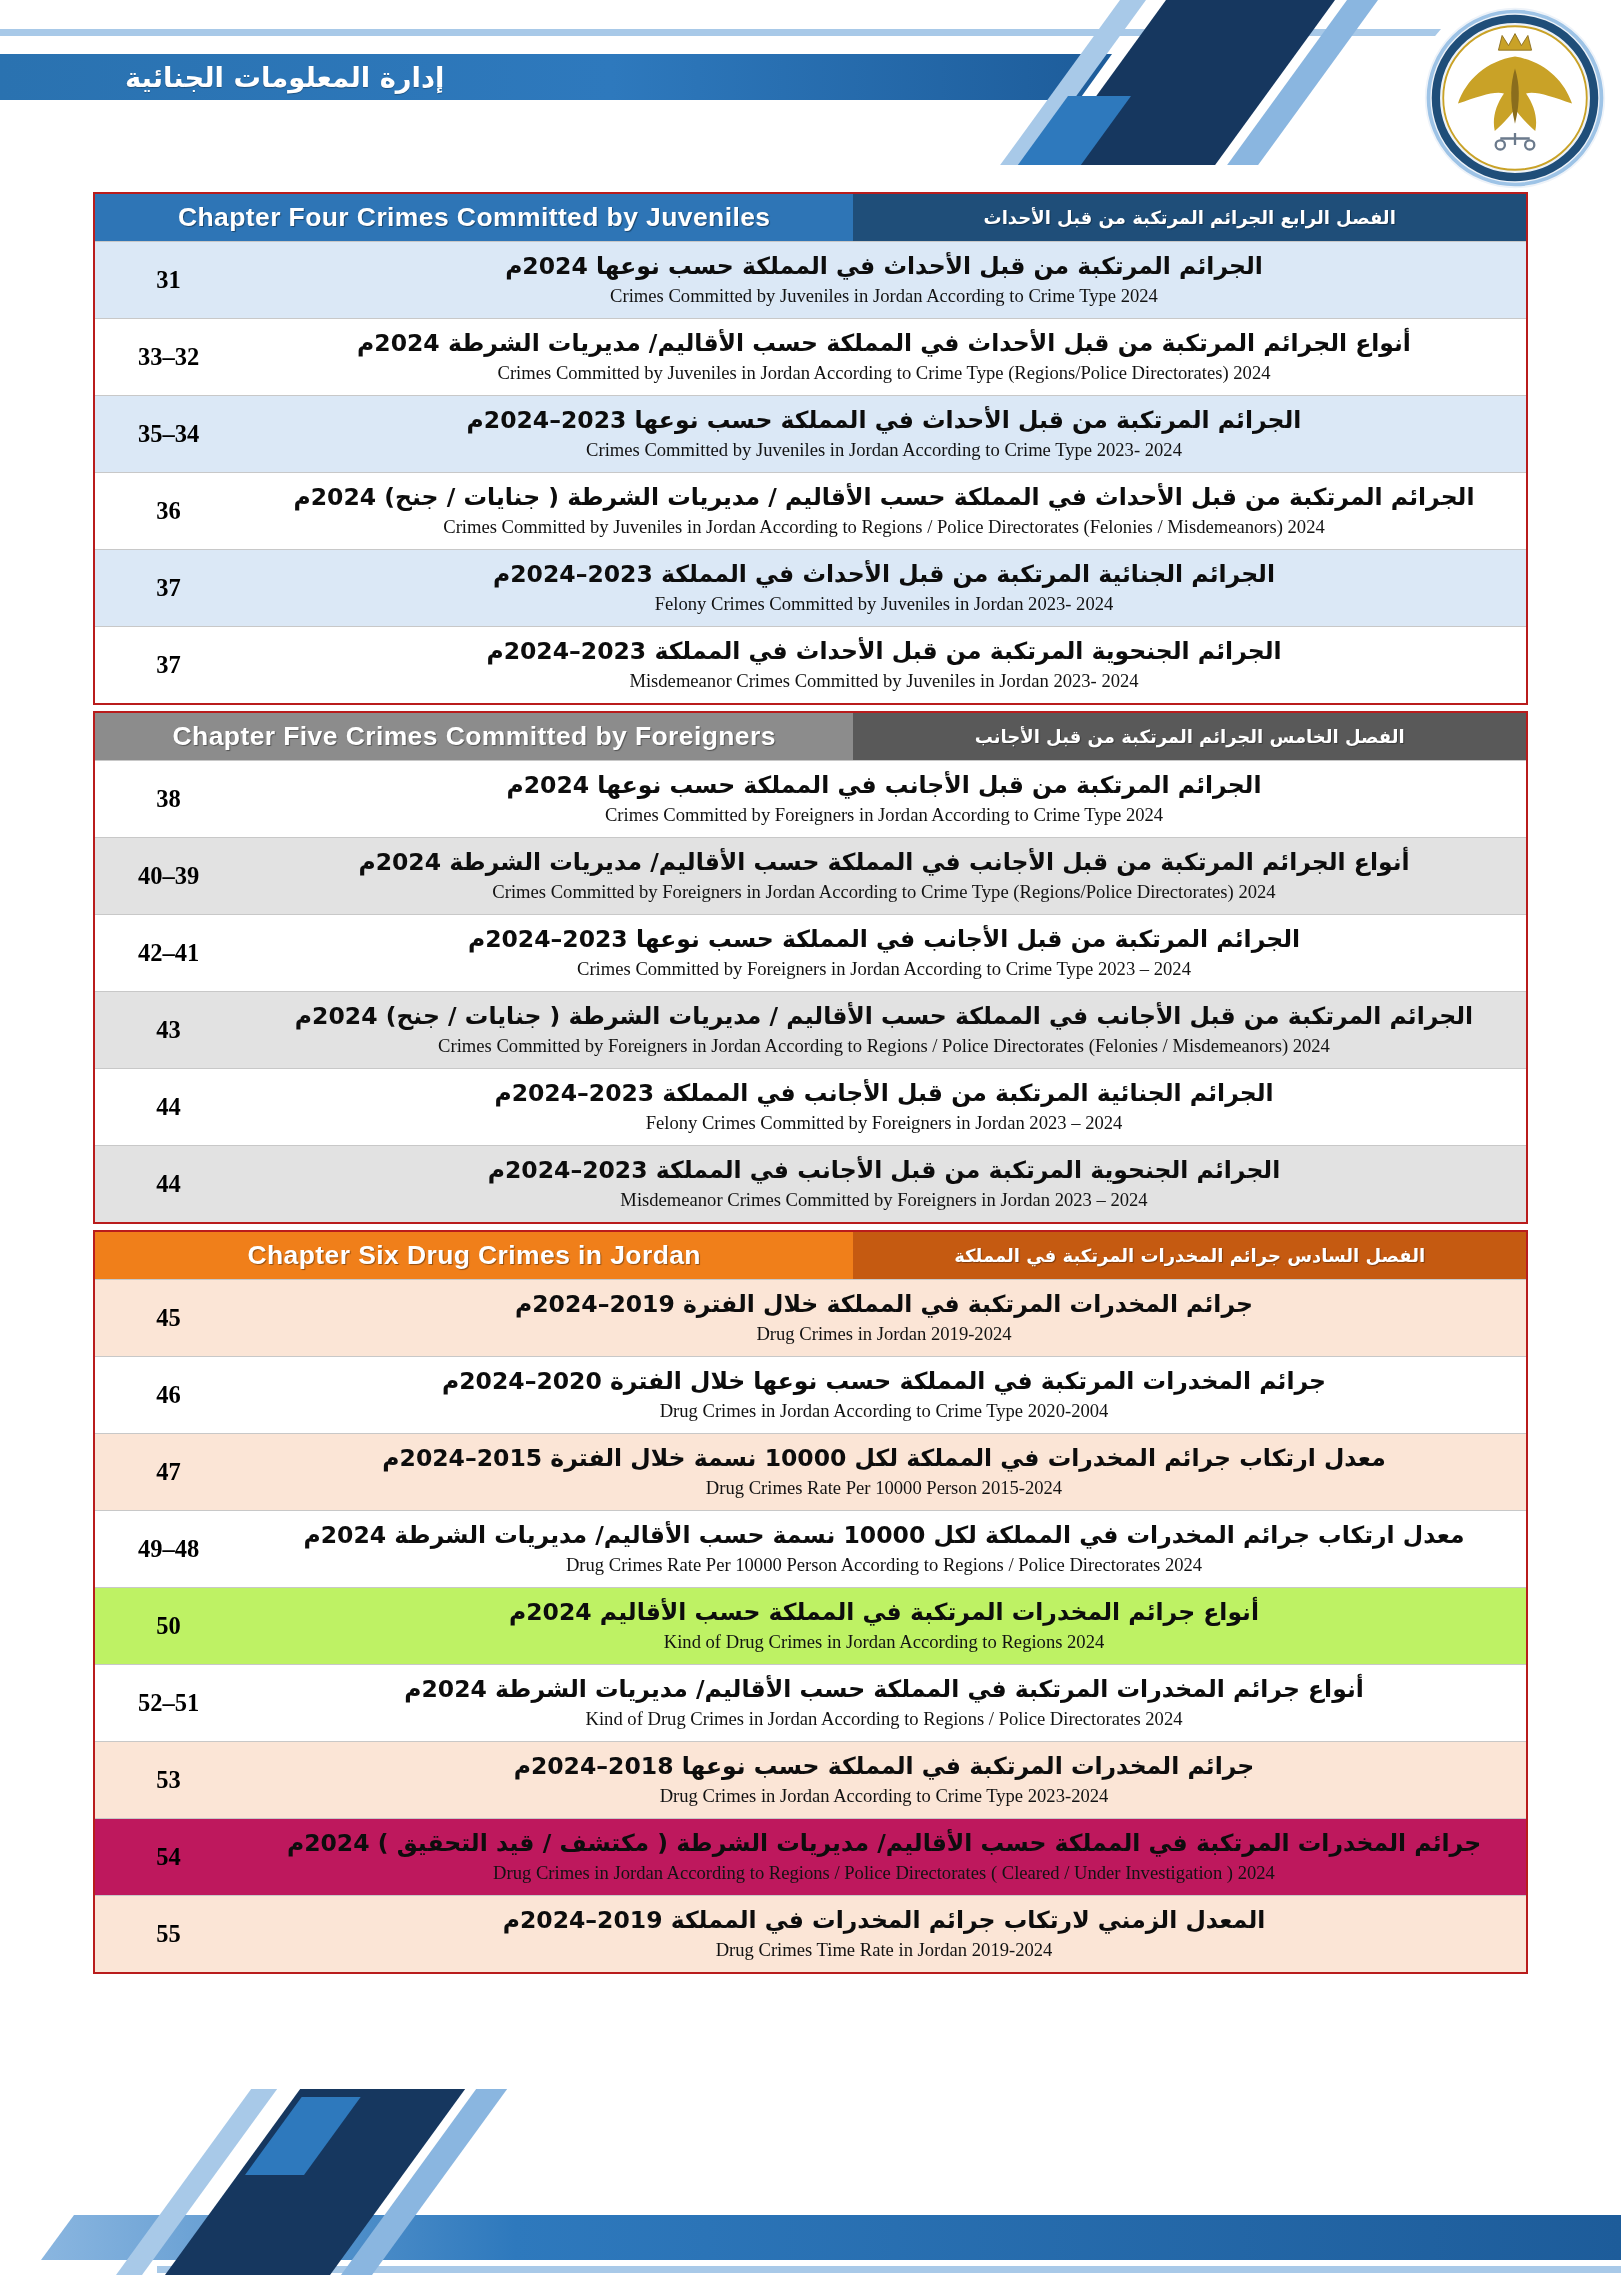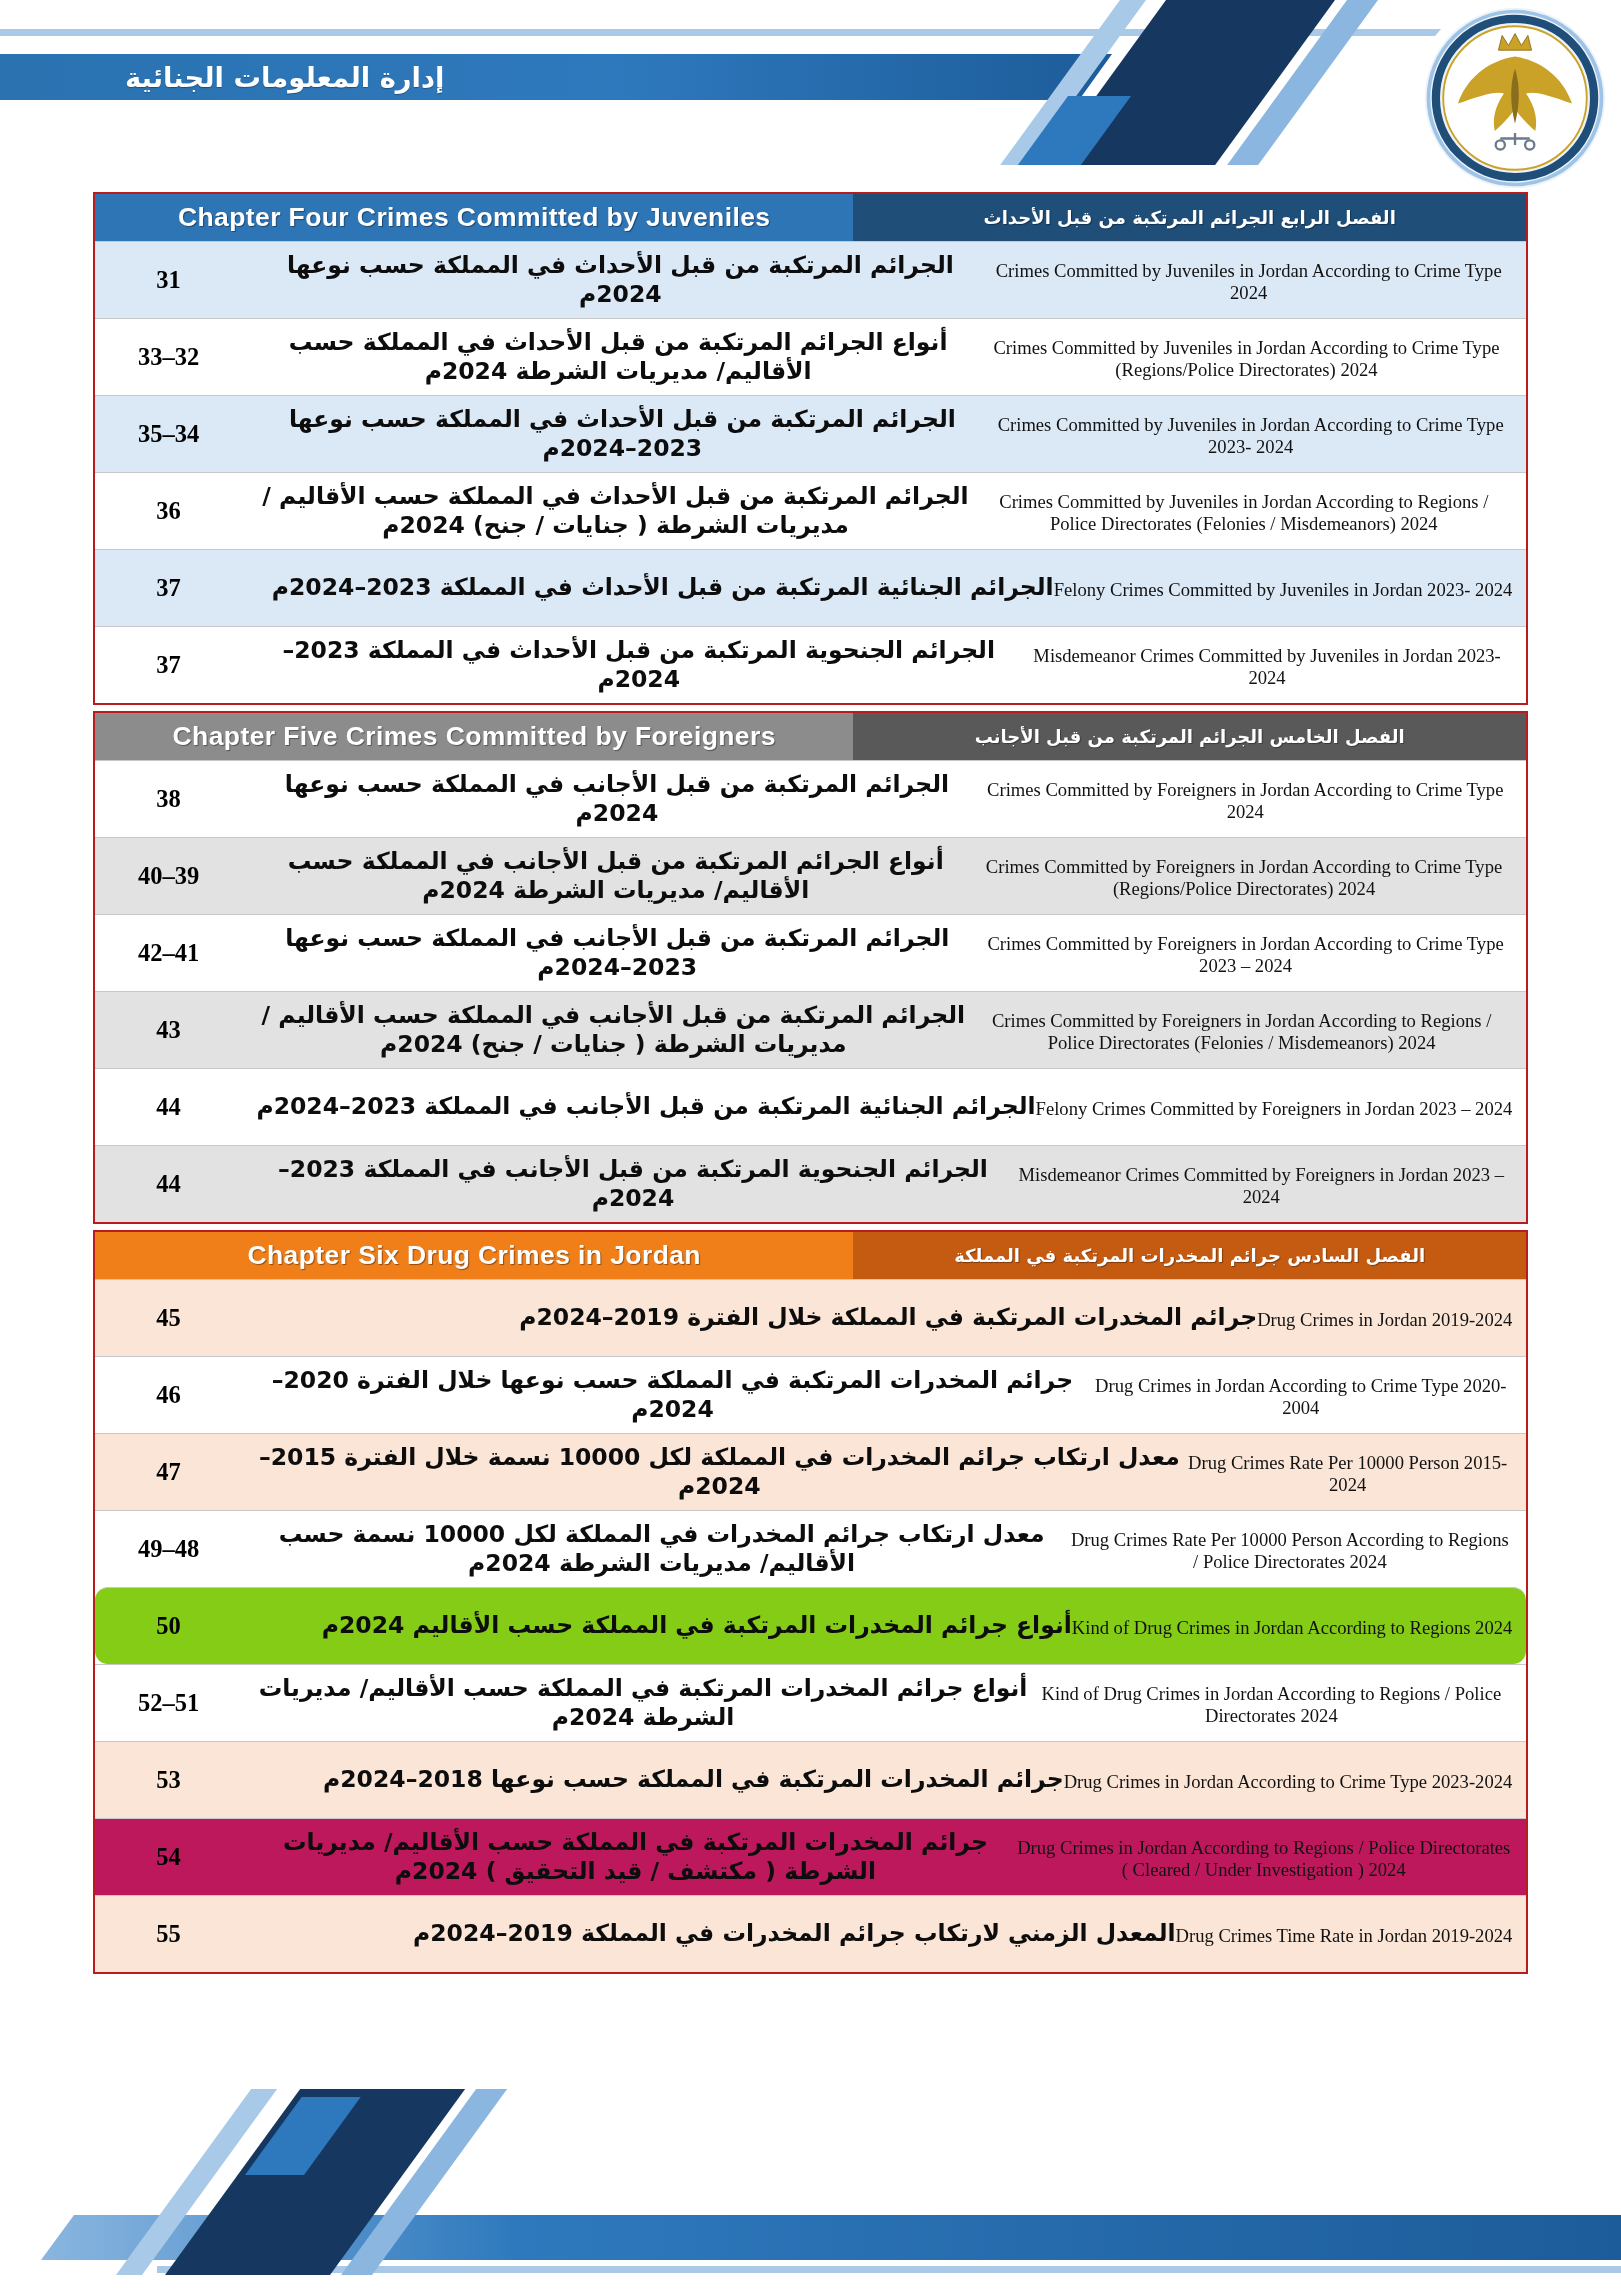--- a/index.html
+++ b/index.html
@@ -58,21 +58,21 @@
   .ch-header-ar{
     width:47%;display:flex;align-items:center;justify-content:center;
     color:#fff;font-weight:700;font-size:18px;direction:rtl;
     font-family:"DejaVu Sans",sans-serif;text-shadow:1px 1px 1px rgba(0,0,0,.35);
   }
   .toc-row{display:flex;min-height:76px;border-top:1px solid #c8c8c8;}
   .page-col{
     width:147px;flex:0 0 147px;display:flex;align-items:center;justify-content:center;
     font-family:"Liberation Serif",serif;font-weight:700;font-size:24.5px;color:#000;
   }
-  .title-col{flex:1;display:flex;flex-direction:row;align-items:center;justify-content:flex-end;padding:5.9px 13.7px;}
+  .title-col{flex:1;display:flex;flex-direction:column;align-items:center;justify-content:center;padding:5.9px 13.7px;}
   .title-ar{
     direction:rtl;font-family:"DejaVu Sans",sans-serif;font-weight:700;
     font-size:23.5px;line-height:1.25;color:#0d0d0d;text-align:center;
   }
   .title-en{
     font-family:"Liberation Serif",serif;font-size:18.6px;line-height:1.2;
     color:#121212;margin-top:3.9px;text-align:center;
   }
 </style>
 </head>
@@ -233,21 +233,21 @@
             <div class="title-en">Drug Crimes Rate Per 10000 Person 2015-2024</div>
           </div>
         </div>
         <div class="toc-row" style="background: rgb(255, 255, 255);">
           <div class="page-col">49–48</div>
           <div class="title-col">
             <div class="title-ar">معدل ارتكاب جرائم المخدرات في المملكة لكل 10000 نسمة حسب الأقاليم/ مديريات الشرطة 2024م</div>
             <div class="title-en">Drug Crimes Rate Per 10000 Person  According to Regions / Police Directorates 2024</div>
           </div>
         </div>
-        <div class="toc-row" style="background: #84cc16; border-radius: 13px;">
+        <div class="toc-row" style="background: #bef264;">
           <div class="page-col">50</div>
           <div class="title-col">
             <div class="title-ar">أنواع جرائم المخدرات المرتكبة في المملكة حسب الأقاليم 2024م</div>
             <div class="title-en">Kind of Drug Crimes in Jordan According to Regions 2024</div>
           </div>
         </div>
         <div class="toc-row" style="background: rgb(255, 255, 255);">
           <div class="page-col">52–51</div>
           <div class="title-col">
             <div class="title-ar">أنواع جرائم المخدرات المرتكبة في المملكة حسب الأقاليم/ مديريات الشرطة 2024م</div>

